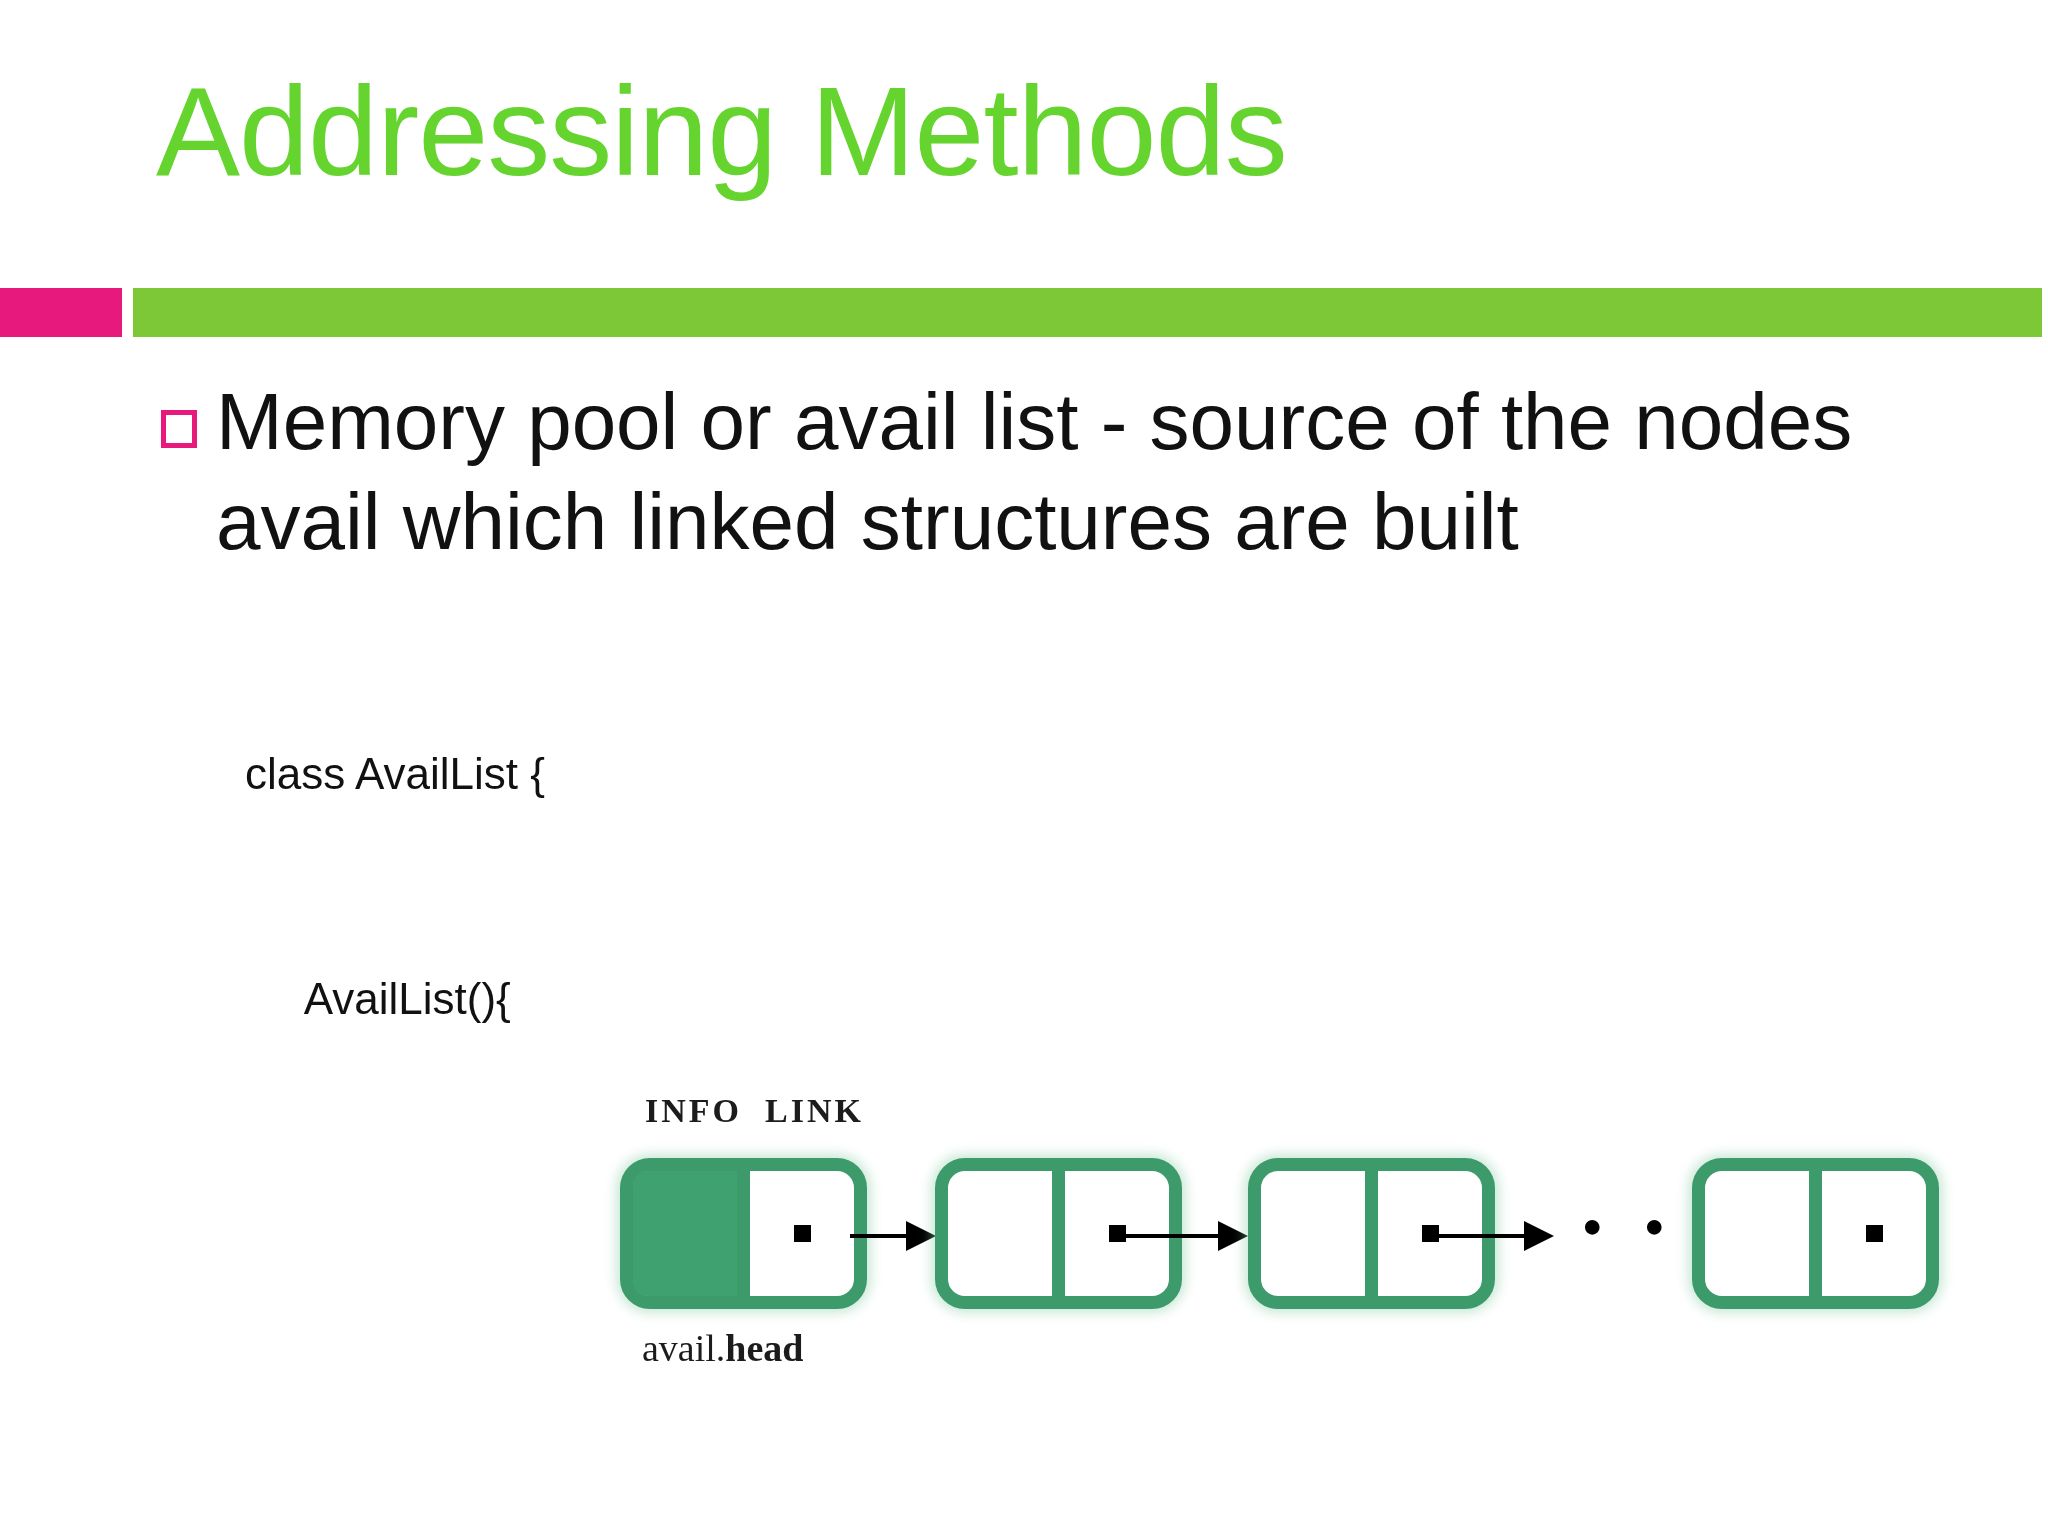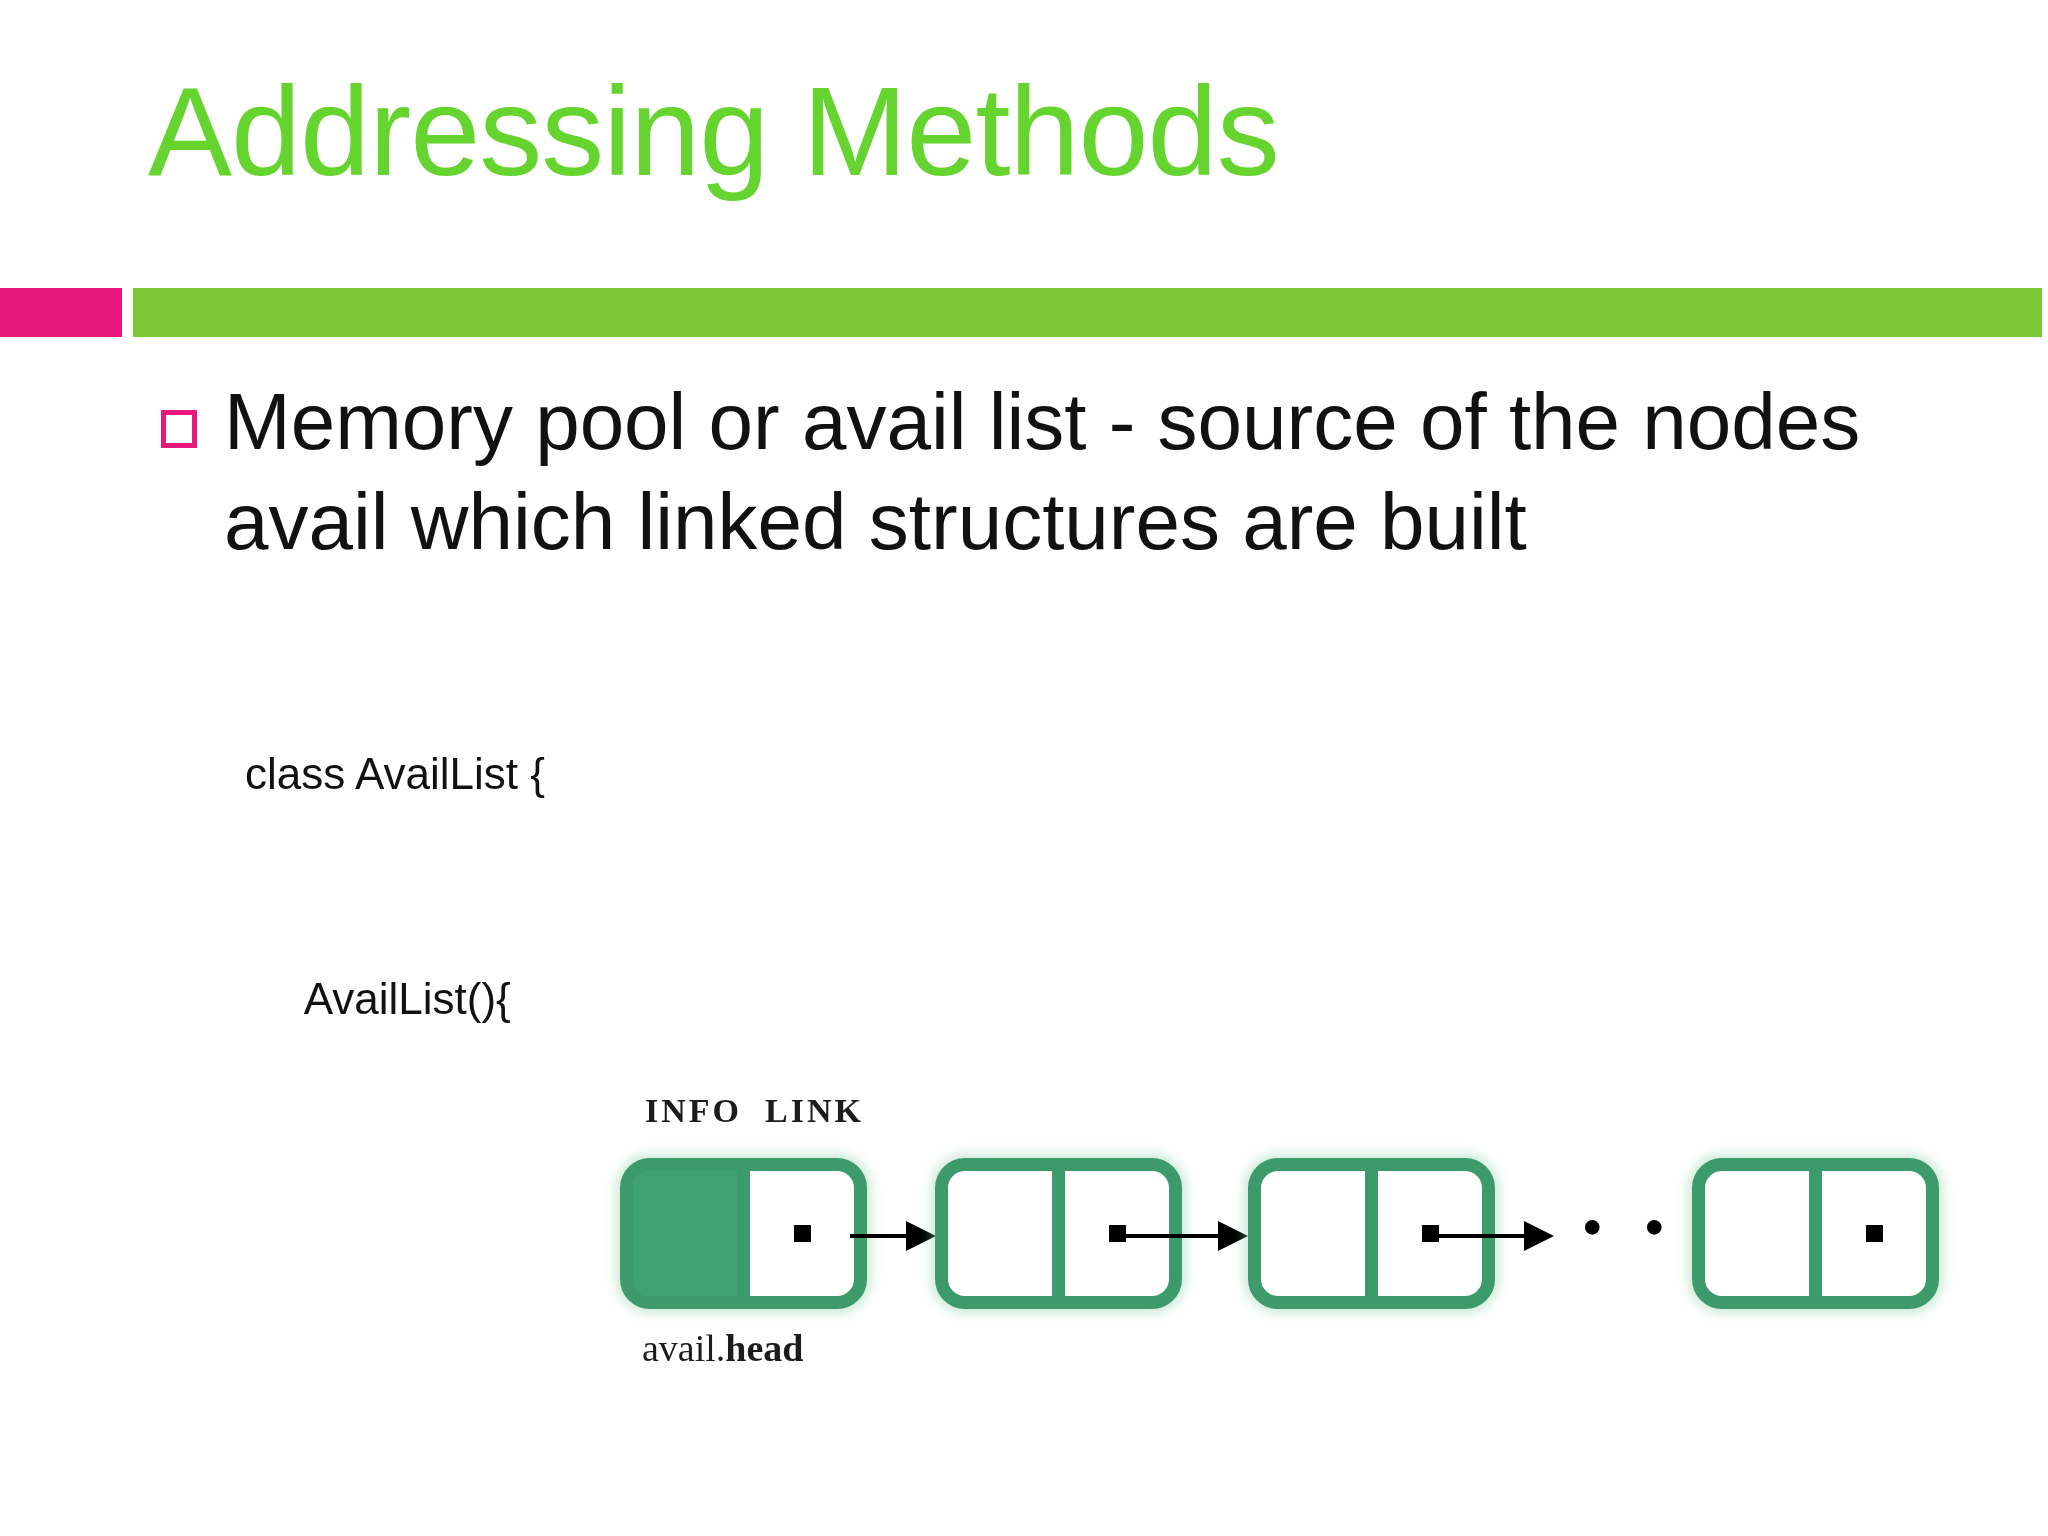--- a/index.html
+++ b/index.html
@@ -14,21 +14,21 @@
   .slide{
     position:relative;
     width:2048px;height:1536px;
     background:#ffffff;
     overflow:hidden;
     font-family:"Liberation Sans", sans-serif;
   }
   
   .title{
     position:absolute;
-    left:148px;top:62px;
+    left:156px;top:62px;
     margin:0;
     font-size:126px;
     font-weight:400;
     line-height:140px;
     color:var(--title-green);
     letter-spacing:-1px;
     white-space:nowrap;
   }
   
   .divider-pink{
@@ -46,21 +46,21 @@
   
   .bullet-marker{
     position:absolute;
     left:161px;top:410px;
     width:26px;height:28px;
     border:5px solid var(--accent-pink);
     background:#ffffff;
   }
   .bullet-text{
     position:absolute;
-    left:224px;top:372px;
+    left:216px;top:372px;
     color:var(--text);
     font-size:80px;
     line-height:100px;
     white-space:nowrap;
   }
   
   .code{
     position:absolute;
     left:245px;top:586px;
     color:var(--text);

